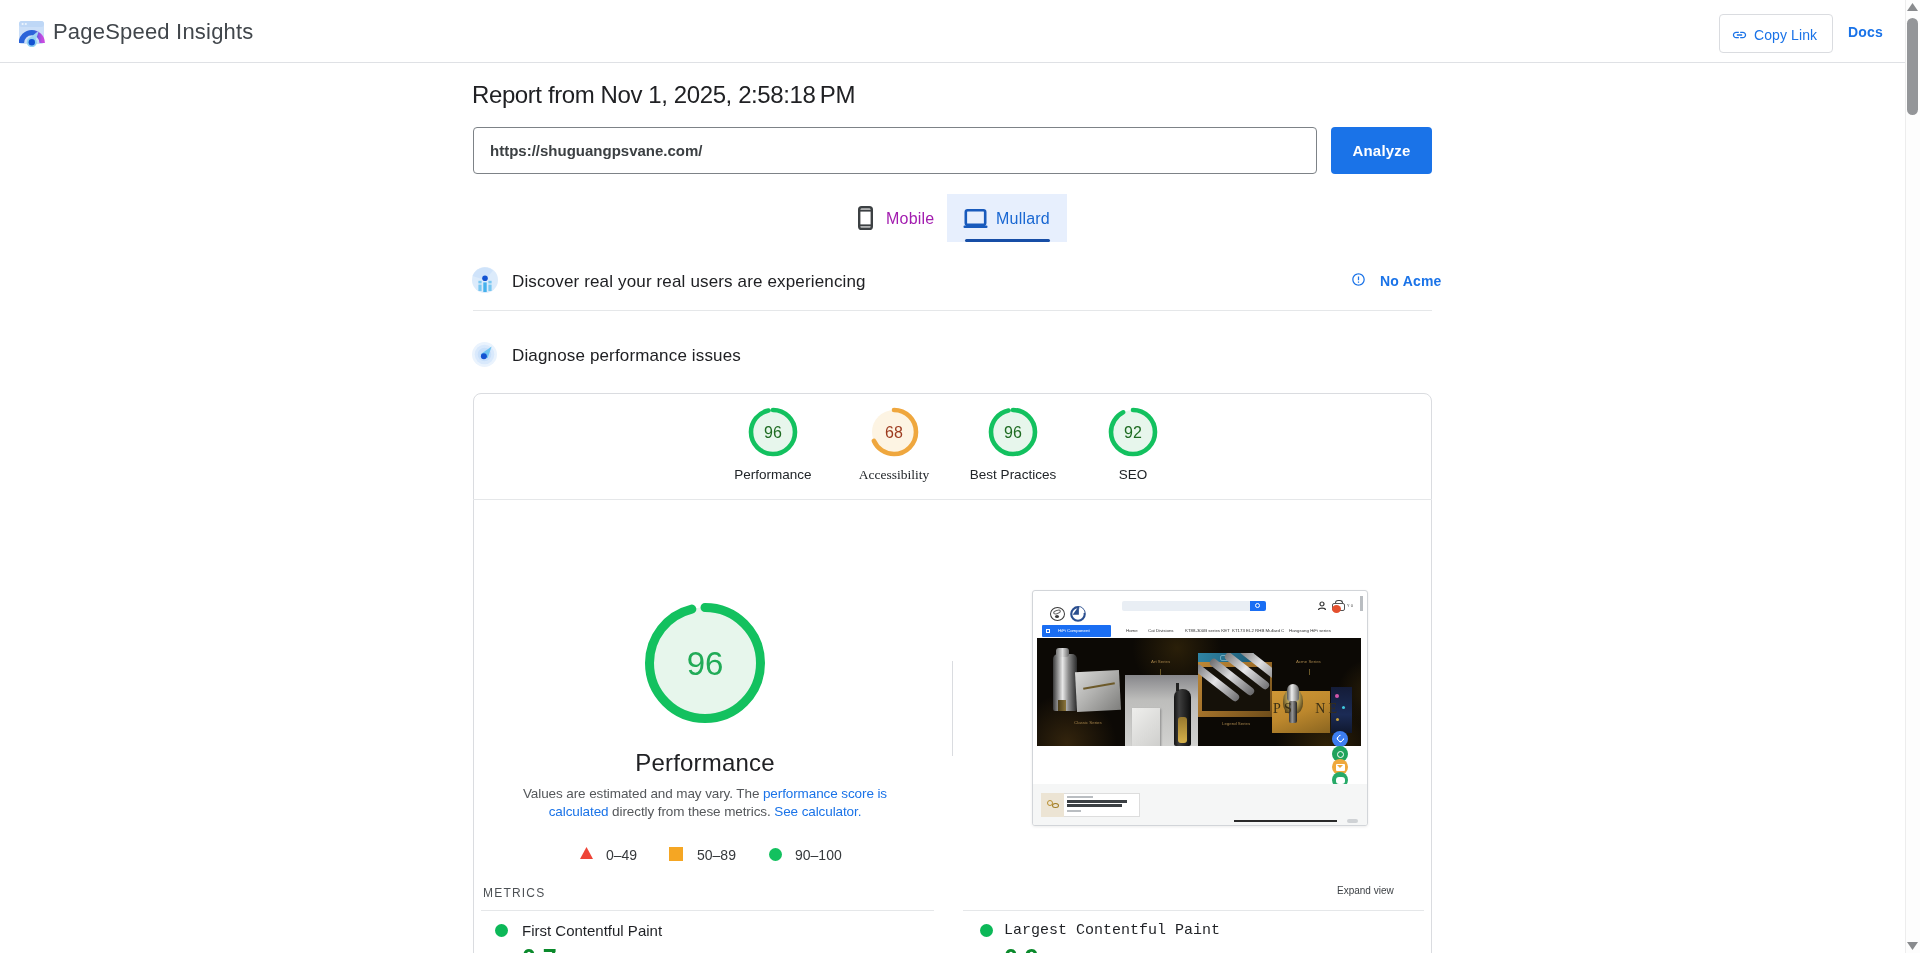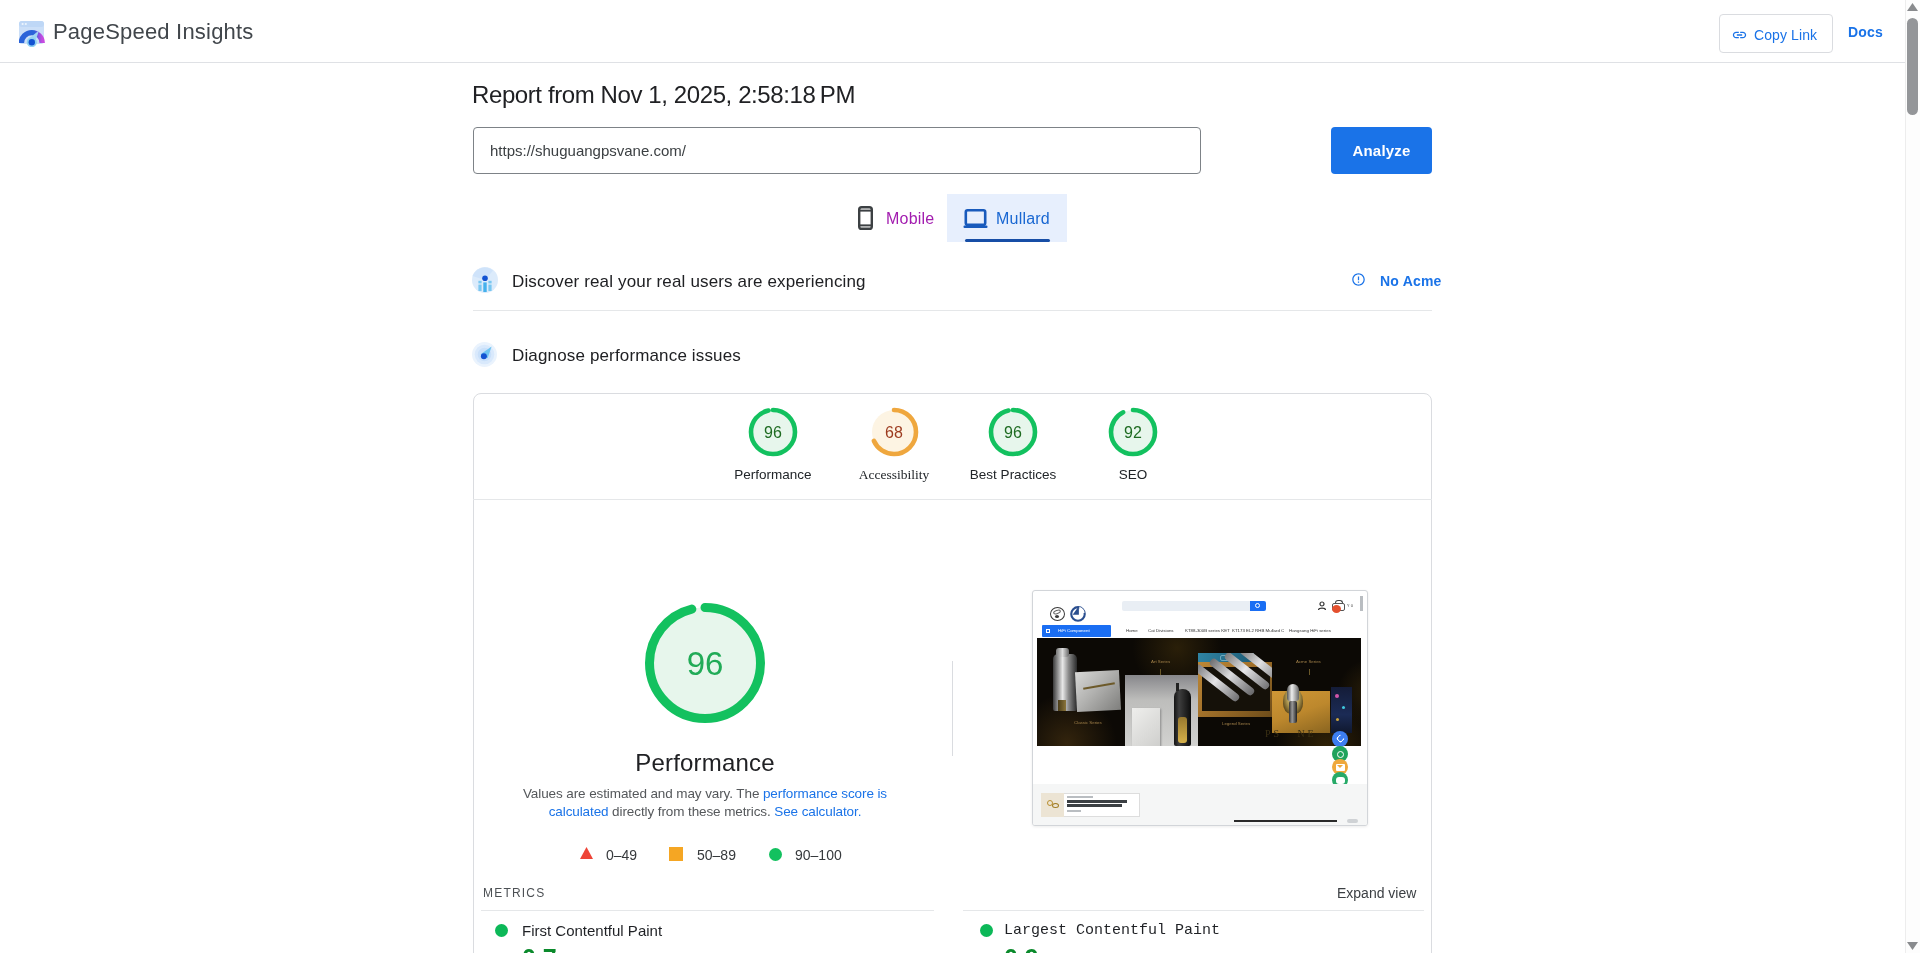--- a/index.html
+++ b/index.html
@@ -9,22 +9,22 @@
 
 .header { position:absolute; left:0; top:0; width:1920px; height:63px;
   border-bottom:1px solid #dfe1e5; background:#fff; }
 .brand { position:absolute; left:53px; top:19px; font-size:22px; color:#41464b; letter-spacing:0.2px; }
 .copylink { position:absolute; left:1719px; top:14px; width:114px; height:39px;
   border:1px solid #dadce0; border-radius:4px; color:#1a73e8; font-size:14px; font-weight:normal; }
 .copylink span { position:absolute; left:34px; top:12px; letter-spacing:0.1px; }
 .docs { position:absolute; left:1848px; top:24px; color:#1a73e8; font-size:14px; font-weight:bold; letter-spacing:0.2px; }
 
 .h1 { position:absolute; left:472px; top:81px; font-size:24px; font-weight:400; color:#202124; letter-spacing:-0.4px; }
-.urlbox { position:absolute; left:473px; top:127px; width:728px; height:47px;
-  border:1px solid #7d8287; border-radius:4px; background:#fff; }
+.urlbox { position:absolute; left:473px; top:127px; width:844px; height:47px;
+  border:1px solid #7d8287; border-radius:4px; background:#fff;font-weight:bold; }
 .urlbox span { position:absolute; left:16px; top:14px; font-size:15px; color:#3c4043; }
 .analyze { position:absolute; left:1331px; top:127px; width:101px; height:47px; background:#1a73e8;
   border-radius:4px; color:#fff; font-size:15px; font-weight:bold; text-align:center; line-height:47px; letter-spacing:0.2px; }
 .tab-desktop { position:absolute; left:947px; top:194px; width:120px; height:48px; background:#e7effd; }
 .inkbar { position:absolute; left:965px; top:239px; width:85px; height:3px; background:#174ea6; border-radius:2px; }
 .tabtext { font-size:16px; letter-spacing:0.2px; }
 .mobiletext { position:absolute; left:886px; top:210px; color:#a21caf; }
 .desktoptext { position:absolute; left:996px; top:210px; color:#1967d2; }
 
 .stitle { font-size:17px; color:#202124; font-weight:normal; letter-spacing:0.15px; }
@@ -36,21 +36,21 @@
 .card { position:absolute; left:473px; top:393px; width:959px; height:600px;
   border:1px solid #dadce0; border-radius:8px; background:#fff; }
 .gdiv { position:absolute; left:473px; top:499px; width:959px; height:1px; background:#e5e7e9; }
 .glabel { position:absolute; top:467px; width:160px; text-align:center; font-size:13.5px; color:#212529; letter-spacing:0px; }
 .vdiv { position:absolute; left:952px; top:661px; width:1px; height:95px; background:#dadce0; }
 .bigperf { position:absolute; left:555px; top:749px; width:300px; text-align:center; font-size:24px; color:#202124; letter-spacing:0.2px; }
 .ptext { position:absolute; left:455px; top:785px; width:500px; text-align:center; font-size:13.5px; letter-spacing:-0.1px; line-height:18px; color:#55585b; }
 .ptext a { color:#1a73e8; text-decoration:none; }
 
 .metricshdr { position:absolute; left:483px; top:886px; font-size:12px; color:#4c5054; letter-spacing:1.2px; }
-.expand { position:absolute; left:1337px; top:885px; font-size:14px; color:#3b3f43; letter-spacing:0px; }
+.expand { position:absolute; left:1337px; top:885px; font-size:10px; color:#3b3f43; letter-spacing:0px; }
 .mdiv-l { position:absolute; left:481px; top:910px; width:453px; height:1px; background:#e5e7e9; }
 .mdiv-r { position:absolute; left:963px; top:910px; width:461px; height:1px; background:#e5e7e9; }
 .mdot { position:absolute; width:13px; height:13px; border-radius:50%; background:#0cb858; top:924px; }
 .mlabel { position:absolute; top:922px; font-size:15px; color:#1f2125; }
 .mval { position:absolute; top:944px; font-size:25px; font-weight:bold; color:#0b8a2c; }
 
 .sbtrack { position:absolute; left:1905px; top:0; width:15px; height:953px; background:#fdfdfd; border-left:1px solid #ededed; }
 .sbthumb { position:absolute; left:1907px; top:18px; width:11px; height:97px; background:#949699; border-radius:6px; }
 
 .thumb { position:absolute; left:1032px; top:590px; width:336px; height:236px; background:#fff;
@@ -257,21 +257,21 @@
       <div class="abs" style="left:-8px; top:26px; width:54px; height:8px; background:linear-gradient(90deg,#77777a 0%, #e4e4e6 45%, #6e6e70 100%); transform:rotate(38deg); border-radius:4px;"></div>
       <div class="abs" style="left:7px; top:20px; width:54px; height:8px; background:linear-gradient(90deg,#6e6e70 0%, #dcdcde 45%, #666668 100%); transform:rotate(38deg); border-radius:4px;"></div>
       <div class="abs" style="left:22px; top:14px; width:54px; height:8px; background:linear-gradient(90deg,#7a7a7c 0%, #e8e8ea 45%, #727274 100%); transform:rotate(38deg); border-radius:4px;"></div>
       <div class="abs" style="left:37px; top:8px; width:54px; height:8px; background:linear-gradient(90deg,#737375 0%, #e0e0e2 45%, #6a6a6c 100%); transform:rotate(38deg); border-radius:4px;"></div>
     </div>
     <div class="abs t6" style="left:185px; top:83px; color:#a3824a;">Legend Series</div>
 
     <div class="abs t6" style="left:259px; top:21px; color:#a3824a; z-index:5;">Acme Series</div>
     <div class="abs" style="left:272px; top:31px; width:1px; height:6px; background:#6a5829; z-index:5;"></div>
     <div class="abs" style="left:235px; top:53px; width:58px; height:42px; background:linear-gradient(160deg,#cf9736 0%, #bd882d 50%, #8a6520 100%);"></div>
-    <div class="abs" style="left:228px; top:63px; font-size:10px; letter-spacing:1px; color:#3a2f14; font-family:'Liberation Serif',serif; z-index:4;margin-top:27px;">P S&nbsp;&nbsp;&nbsp;&nbsp;&nbsp;N E</div>
+    <div class="abs" style="left:236px; top:63px; font-size:14px; letter-spacing:1px; color:#3a2f14; font-family:'Liberation Serif',serif; z-index:4;">P S&nbsp;&nbsp;&nbsp;&nbsp;&nbsp;N E</div>
     <div class="abs" style="left:246px; top:50px; width:20px; height:26px; background:radial-gradient(ellipse at 50% 35%, #efe3c0 0%, #ad9750 45%, #584419 80%, rgba(40,30,10,0) 100%); border-radius:50% 50% 40% 40%;"></div>
     <div class="abs" style="left:250px; top:46px; width:12px; height:17px; background:linear-gradient(90deg,#555,#eee 40%,#666); border-radius:6px 6px 3px 3px;"></div>
     <div class="abs" style="left:252px; top:63px; width:8px; height:22px; background:linear-gradient(90deg,#333,#999 40%,#222); border-radius:2px;"></div>
 
     <div class="abs" style="left:294px; top:49px; width:21px; height:46px; background:linear-gradient(180deg,#141c38 0%, #1b2b55 60%, #10182e 100%);"></div>
     <div class="abs" style="left:298px; top:56px; width:4px; height:4px; border-radius:50%; background:#d255a8;"></div>
     <div class="abs" style="left:305px; top:68px; width:3px; height:3px; border-radius:50%; background:#3fc8de;"></div>
     <div class="abs" style="left:299px; top:80px; width:3px; height:3px; border-radius:50%; background:#caa43c;"></div>
   </div>
 

